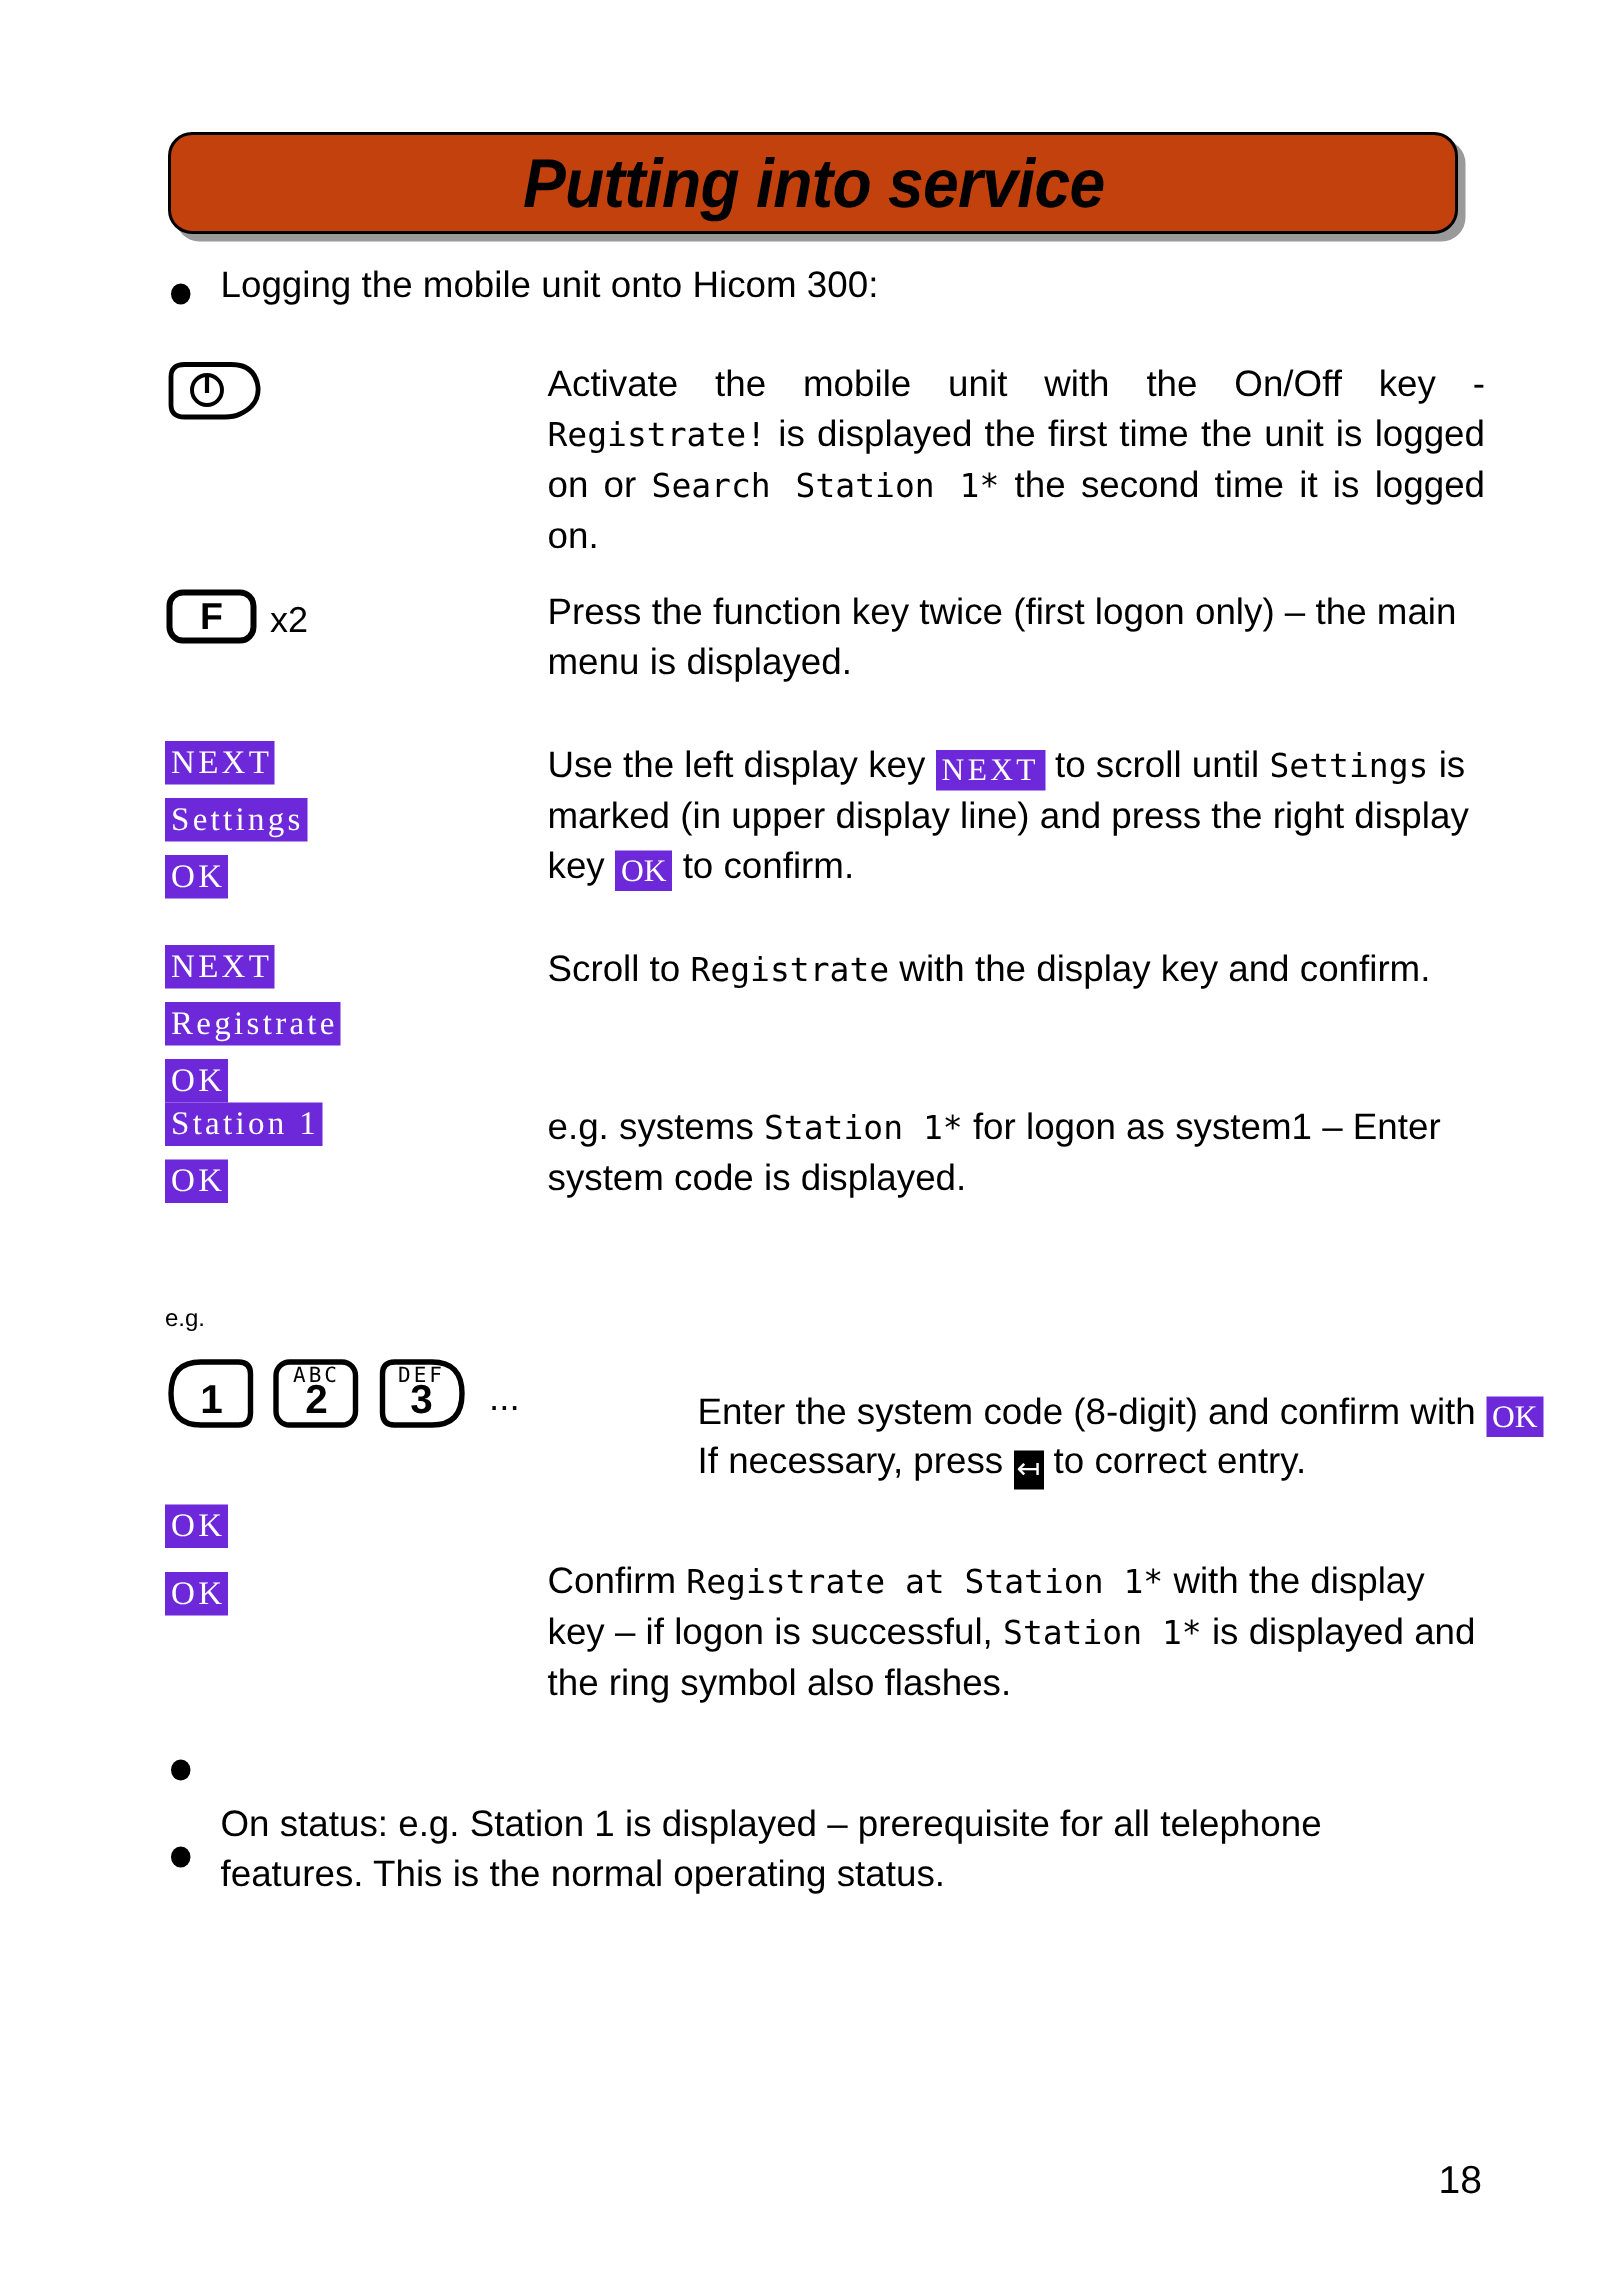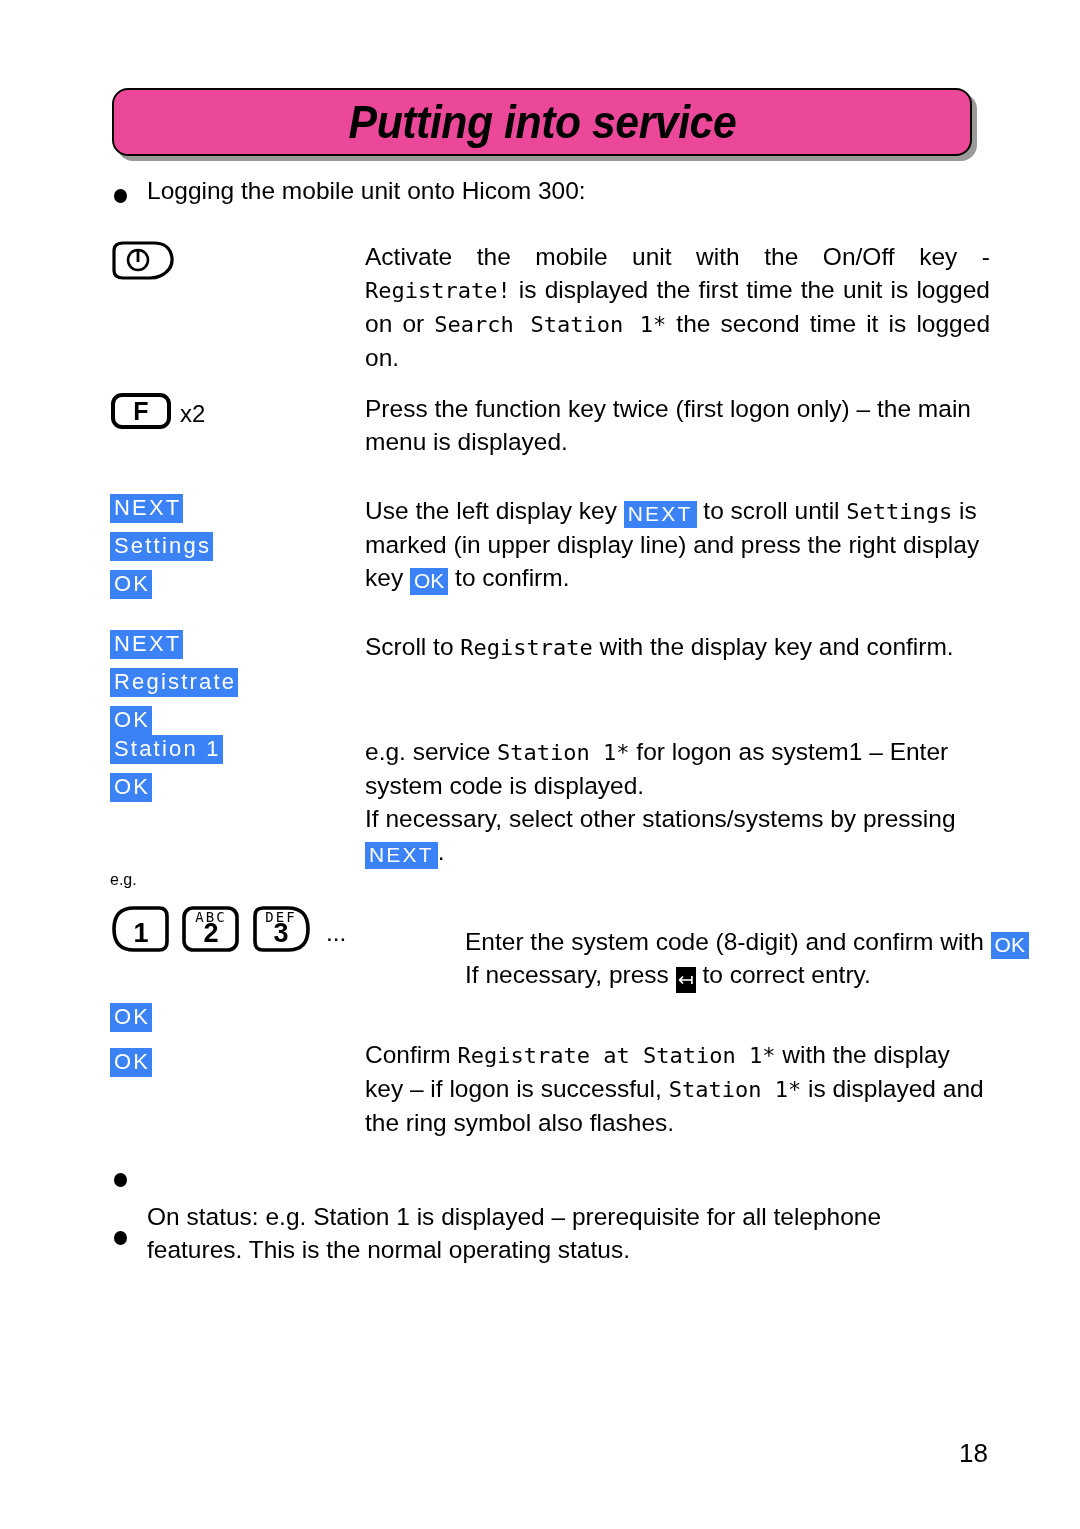--- a/index.html
+++ b/index.html
@@ -33,21 +33,21 @@
     background: #9a9a9a;
     border-radius: 16px;
   }
   .header-banner {
     position: absolute;
     left: 0;
     top: 0;
     width: 100%;
     height: 100%;
     box-sizing: border-box;
-    background: #ec4899;
+    background: #c2410c;
     border: 2.5px solid #000000;
     border-radius: 16px;
     display: flex;
     align-items: center;
     justify-content: center;
   }
   .header-title {
     font-family: "Liberation Sans", sans-serif;
     font-weight: bold;
     font-style: italic;
@@ -104,23 +104,23 @@
     position: absolute;
     left: 255px;
     top: 0;
     width: 625px;
   }
   .just { text-align: justify; text-align-last: left; }
 
   
   .chip {
     display: inline-block;
-    background: #3b82f6;
+    background: #6d28d9;
     color: #ffffff;
-    font-family: Liberation Sans, sans-serif;
+    font-family: Liberation Serif, serif;
     font-size: 22px;
     line-height: 26px;
     padding: 1px 4px 2px 4px;
     vertical-align: baseline;
     white-space: nowrap;
   }
   .chip.sp { letter-spacing: 2.2px; padding-right: 2px; }
   .chip.inline {
     font-size: 21px;
     line-height: 22px;
@@ -287,24 +287,21 @@
   </div>
 </div>
 
 <div class="row" style="top:735px;">
   <div class="col-left chip-stack">
     <div><span class="chip sp">Station 1</span></div>
     <div><span class="chip sp">OK</span></div>
   </div>
   <div class="col-right body-txt">
     <div>
-      <span>e.g. service </span><span class="lcd">Station 1*</span><span> for logon as system1 – Enter system code is displayed.</span>
-    </div>
-    <div>
-      <span>If necessary, select other stations/systems by pressing </span><span class="chip inline sp">NEXT</span><span>.</span>
+      <span>e.g. systems </span><span class="lcd">Station 1*</span><span> for logon as system1 – Enter system code is displayed.</span>
     </div>
   </div>
 </div>
 
 <div class="row" style="top:905px;">
   <div class="col-left" style="width:330px;">
     <div class="eg-label">e.g.</div>
     <div class="keypad">
 
       <div class="numkey">

